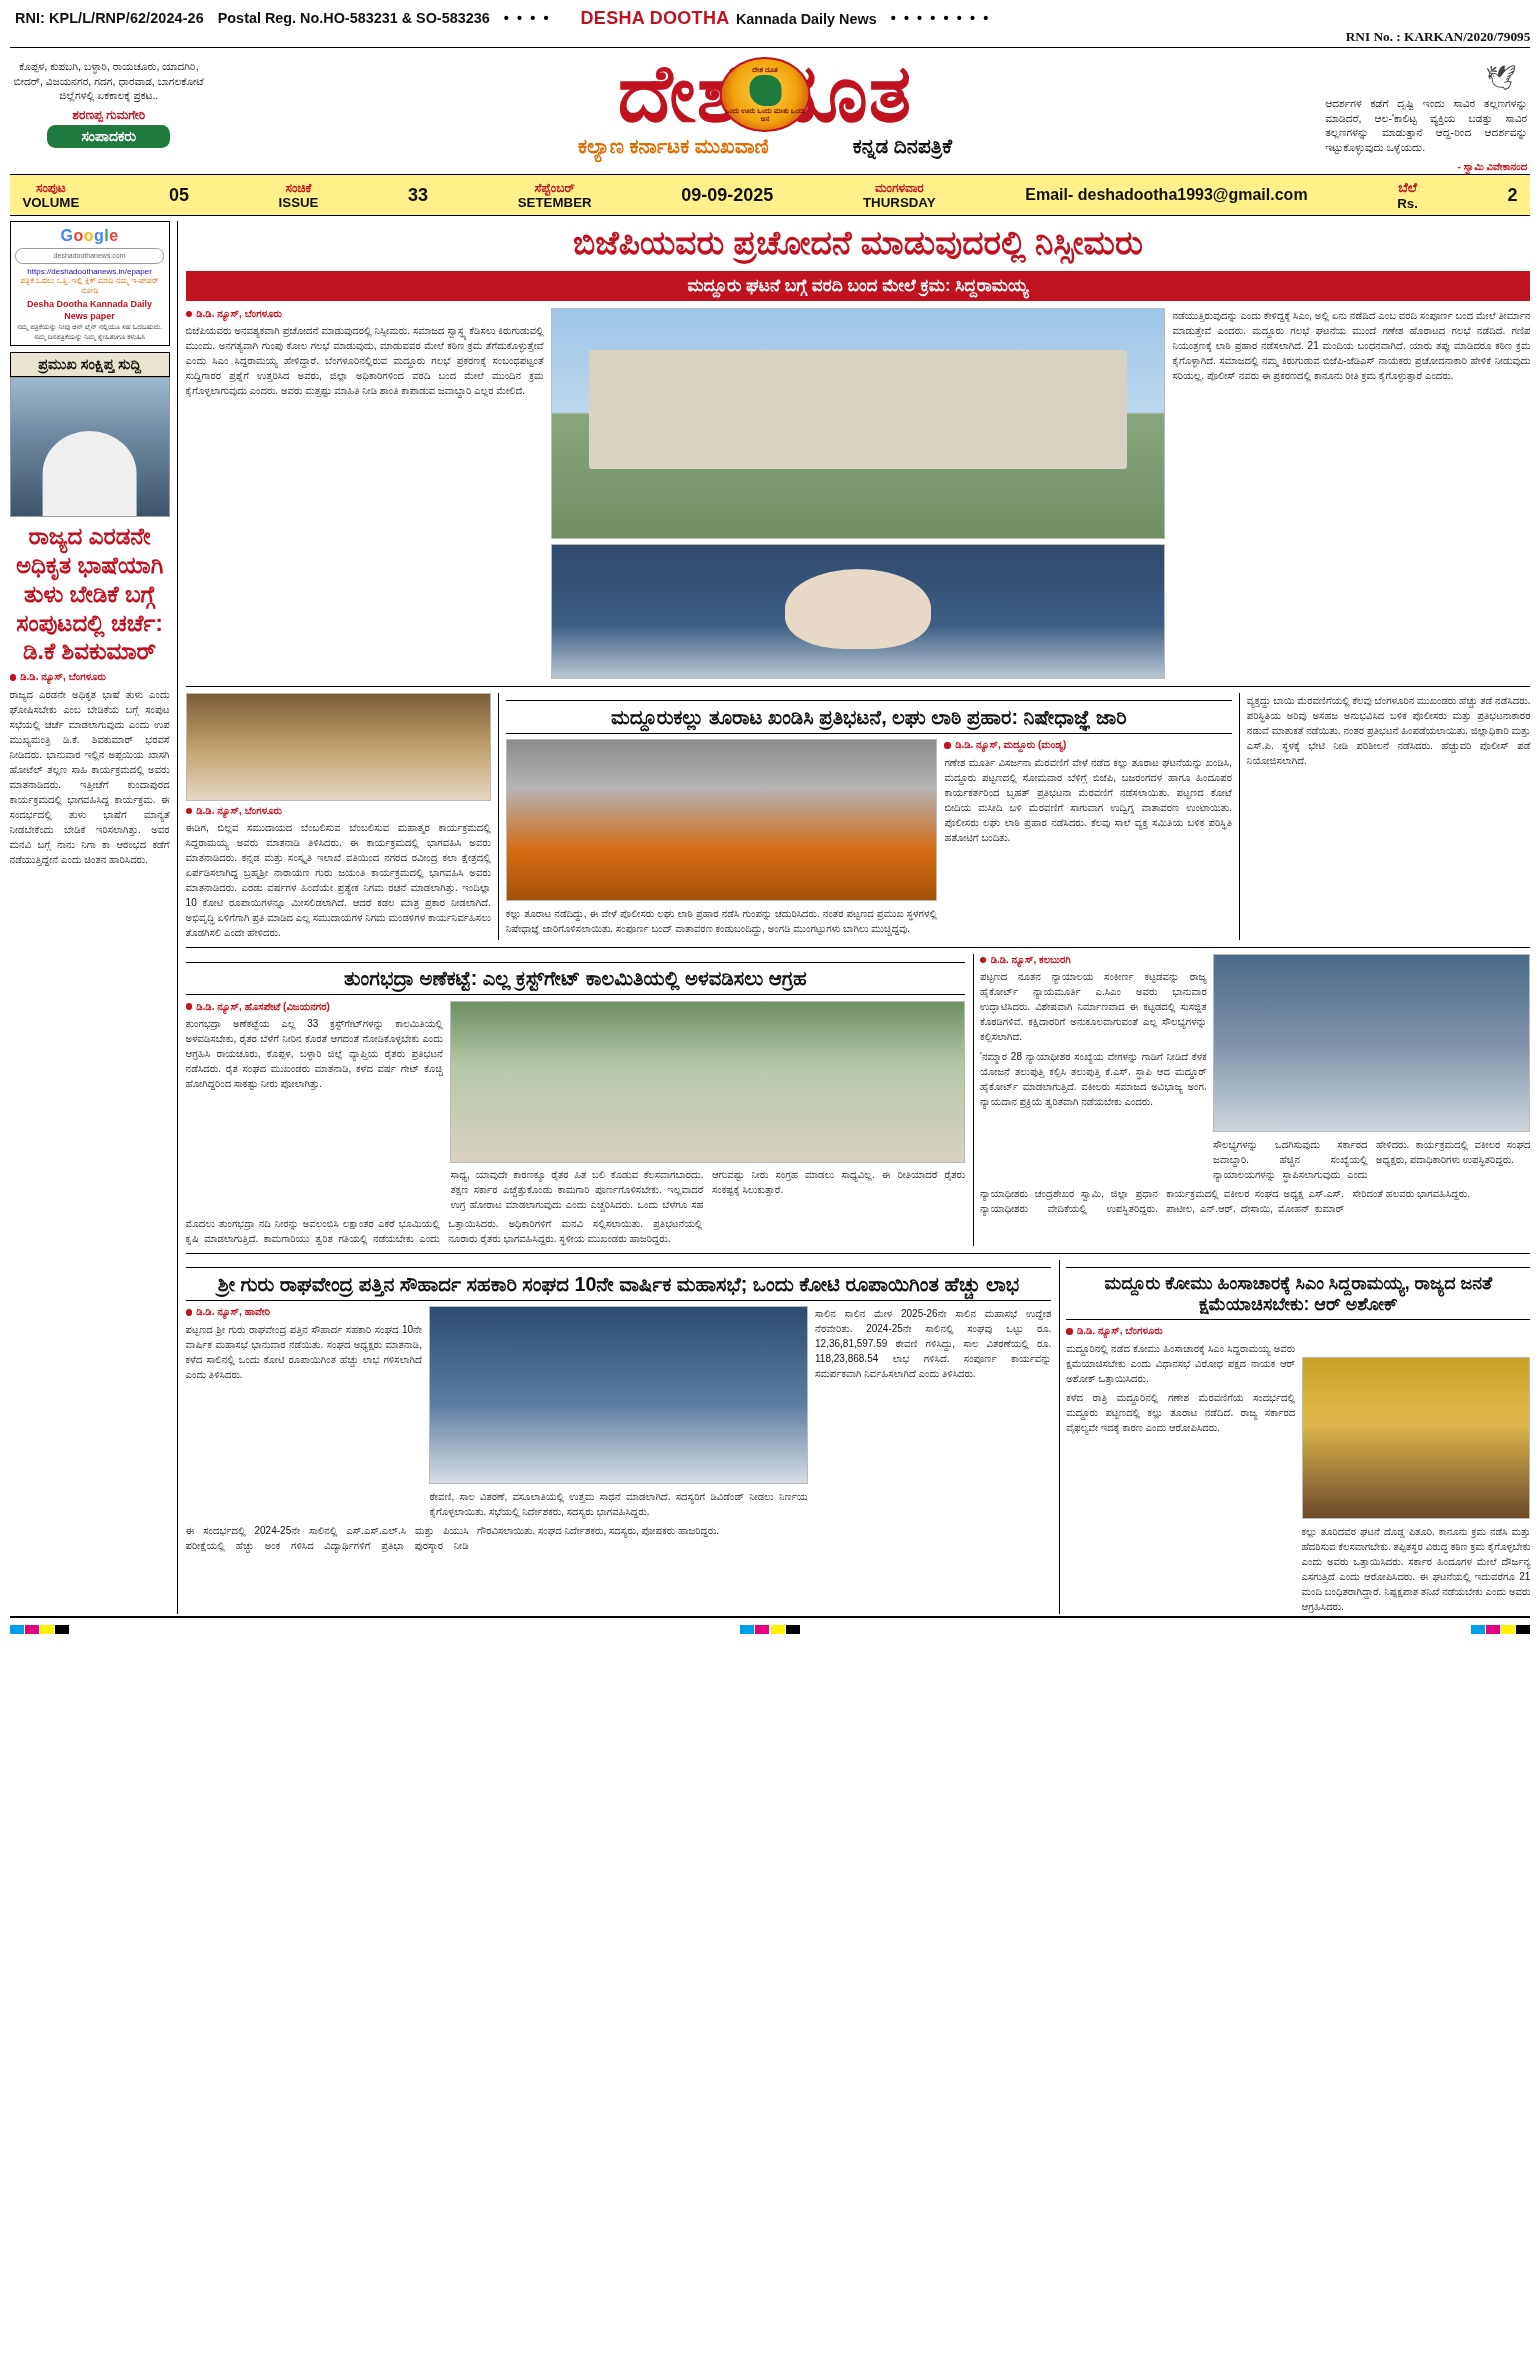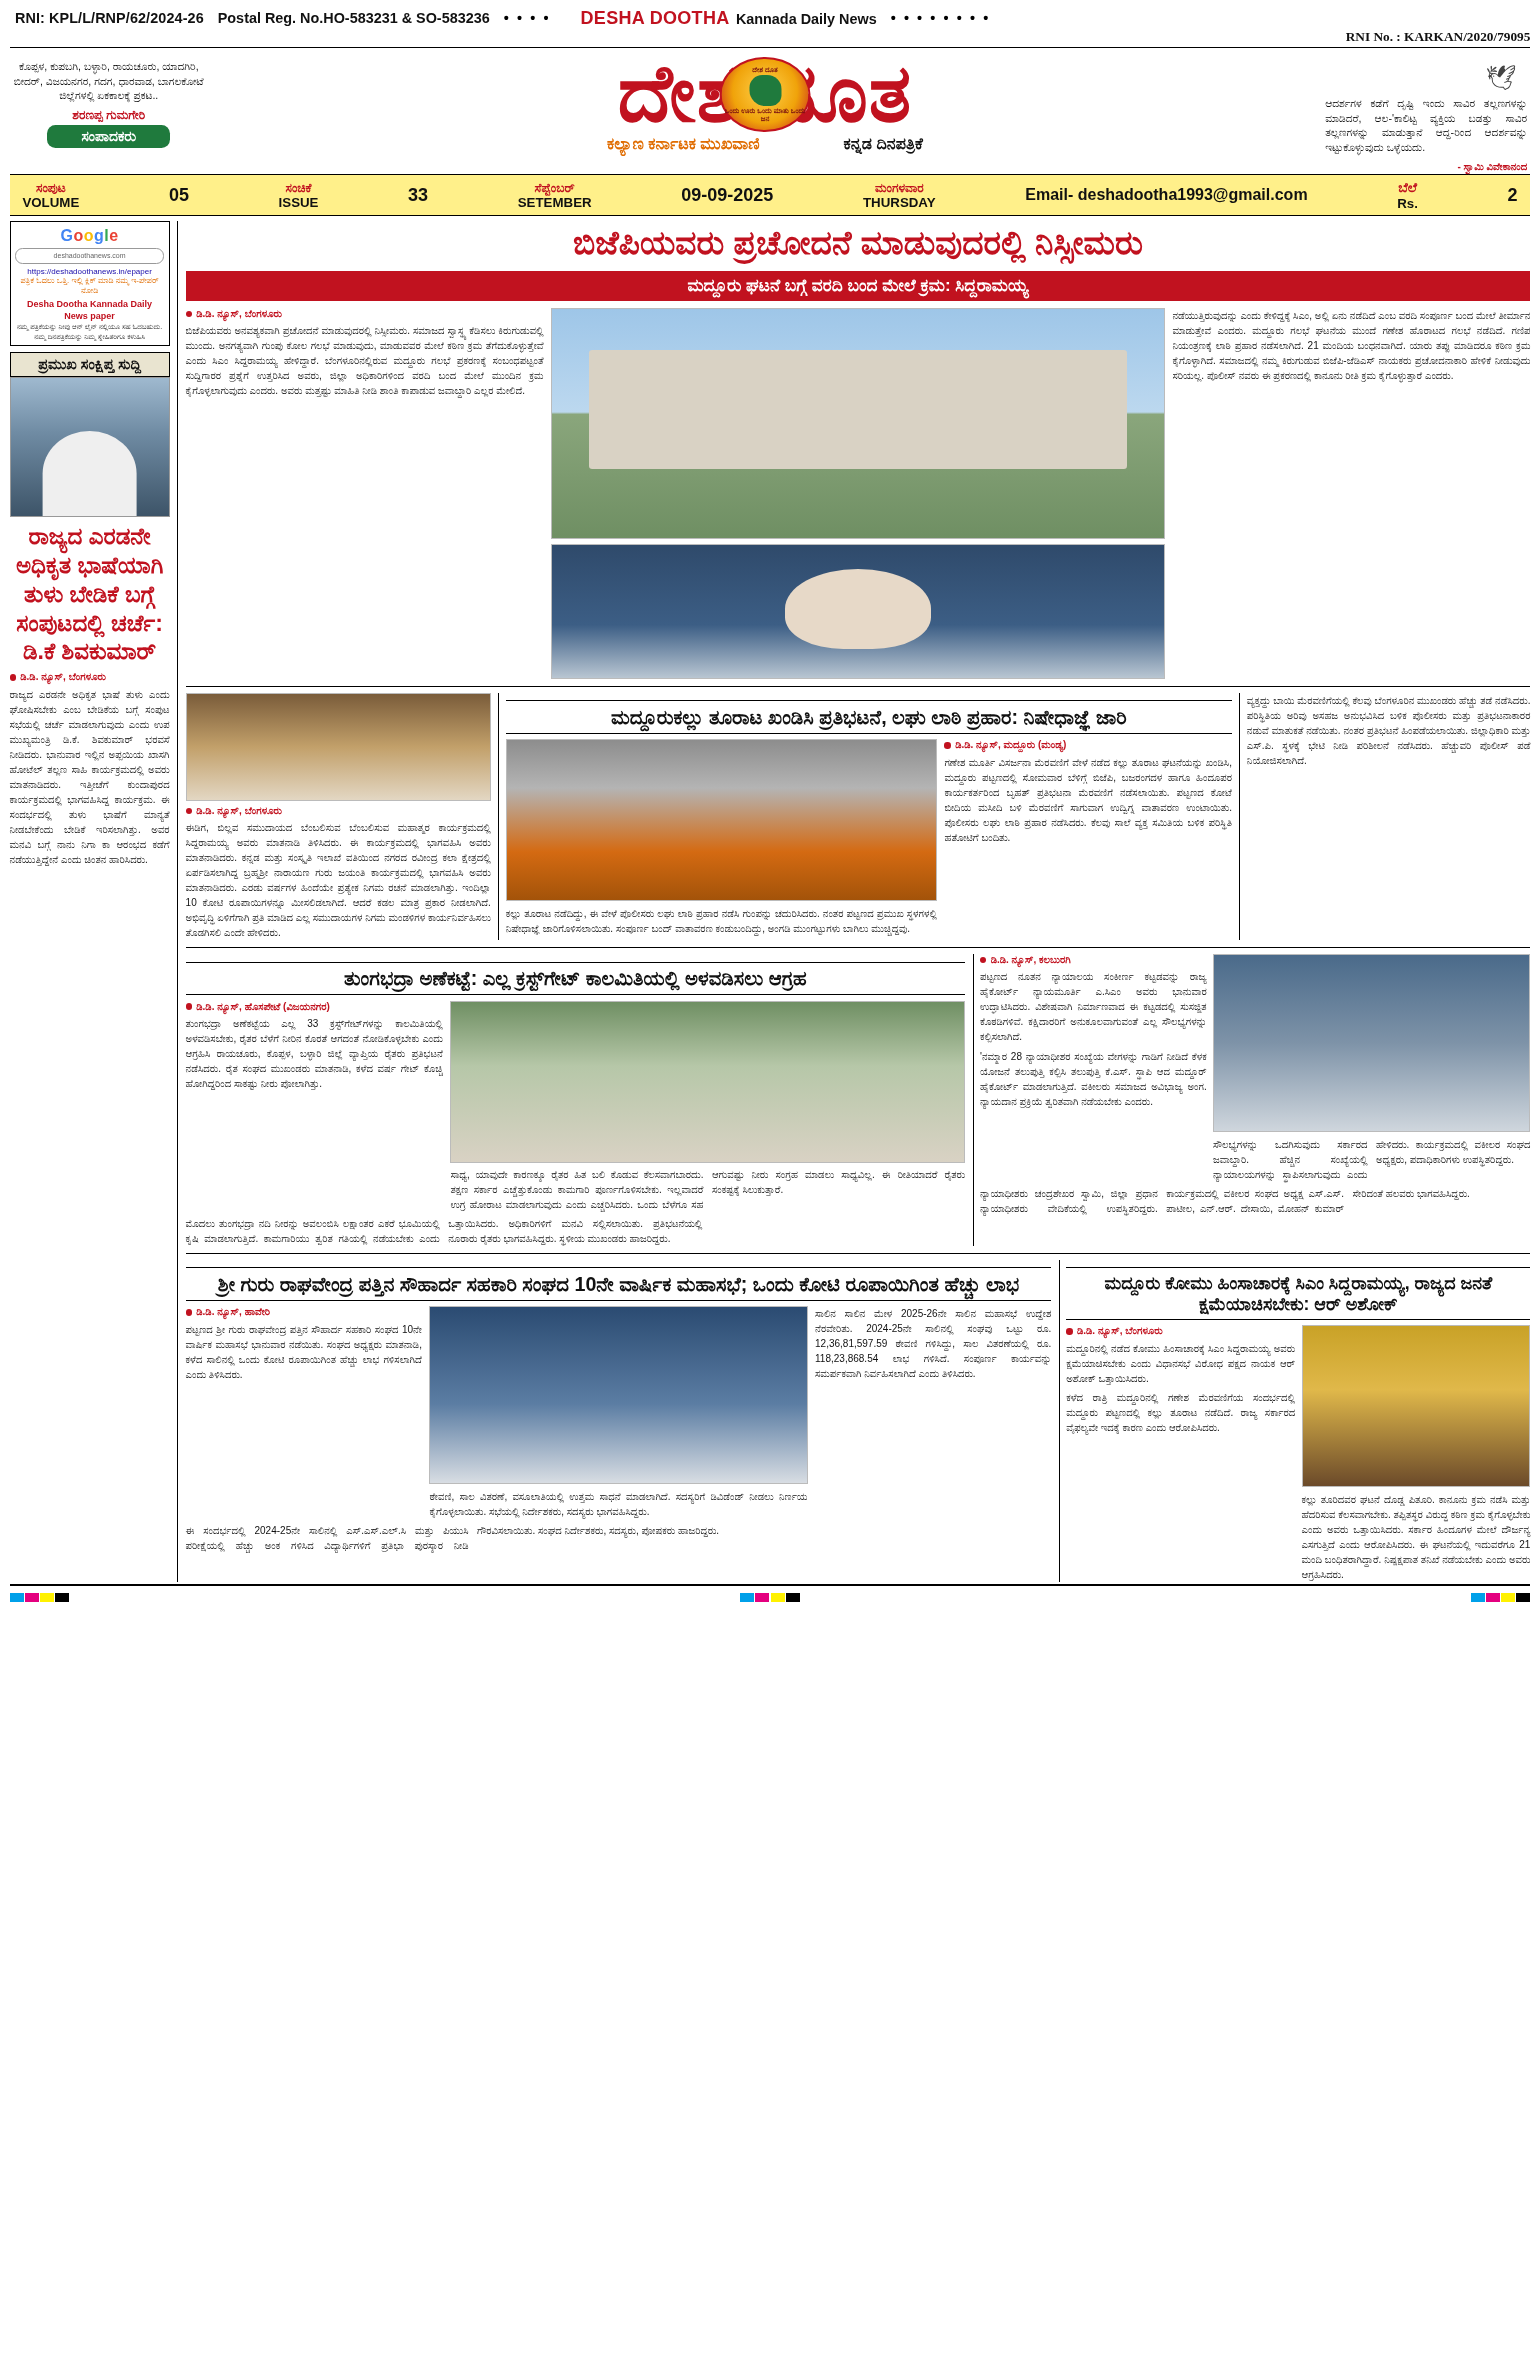--- a/index.html
+++ b/index.html
@@ -23,21 +23,21 @@
   .masthead{display:flex;align-items:stretch;gap:5.3px;padding:4.3px 3.2px 0 3.2px;}
   .mh-left{width:192px;font-size:10.6px;line-height:1.35;color:#111;padding-top:5.3px;}
   .mh-left .lead{text-align:center;}
   .badge-red{display:block;margin:5.3px auto 1.1px auto;text-align:center;color:#c1121f;font-weight:bold;font-size:12.2px;}
   .badge-green{display:block;width:117px;margin:0 auto;background:#1f7a3d;color:#fff;border-radius:8.5px;text-align:center;font-weight:bold;font-size:14px;padding:2.1px 3.2px;}
   .mh-center{flex:1;text-align:center;position:relative;}
   .logo-title{font-size:80px;font-weight:bold;color:#c1121f;line-height:1.0;letter-spacing:1.1px;display:flex;align-items:center;justify-content:center;gap:9.6px;}
   .emblem{width:91px;height:75px;border-radius:50%;background:radial-gradient(circle at 50% 45%, #ffd24d 0%, #f0a30a 55%, #c1121f 100%);display:inline-flex;flex-direction:column;align-items:center;justify-content:center;color:#0b3d91;font-size:8px;font-weight:bold;border:2.1px solid #c1121f;box-sizing:border-box;}
   .emblem .map{width:32px;height:31px;background:#1f7a3d;border-radius:40% 45% 35% 50%;margin:1.1px 0;}
   .emblem .em-t{font-size:7px;color:#7a1010;}
-  .mh-sub{display:flex;justify-content:center;gap:84px;font-size:16px;font-weight:bold;margin-top:1.1px;}
+  .mh-sub{display:flex;justify-content:center;gap:84px;font-size:20px;font-weight:bold;margin-top:1.1px;}
   .mh-sub .orange{color:#e06c00;}
   .mh-right{width:202px;font-size:10.6px;line-height:1.4;text-align:justify;padding-top:7.5px;}
   .mh-right .sig{margin-top:5.3px;text-align:right;color:#c1121f;font-weight:bold;font-size:10px;}
   .dove{font-size:24.5px;color:#444;text-align:right;padding-right:10.6px;}
 
   
   .band{background:#fff08a;border-top:1.6px solid #000;border-bottom:1.6px solid #000;display:flex;align-items:center;justify-content:space-between;padding:4.3px 12.8px;font-size:13.3px;font-weight:bold;}
   .band .cell{display:flex;flex-direction:column;align-items:center;line-height:1.15;}
   .band .cell .k{color:#c1121f;font-size:12.2px;}
   .band .big{font-size:18px;font-weight:bold;}
@@ -328,21 +328,21 @@
             <div class="sec-head small">ಮದ್ದೂರು ಕೋಮು ಹಿಂಸಾಚಾರಕ್ಕೆ ಸಿಎಂ ಸಿದ್ದರಾಮಯ್ಯ, ರಾಜ್ಯದ ಜನತೆ ಕ್ಷಮೆಯಾಚಿಸಬೇಕು: ಆರ್ ಅಶೋಕ್</div>
             <div style="display:flex;gap:6.4px;">
               <div style="flex:1;">
                 <div class="byline">
                   <span class="dot"></span>
                   <span>ಡಿ.ಡಿ. ನ್ಯೂಸ್, ಬೆಂಗಳೂರು</span>
                 </div>
                 <div class="kn-body">ಮದ್ದೂರಿನಲ್ಲಿ ನಡೆದ ಕೋಮು ಹಿಂಸಾಚಾರಕ್ಕೆ ಸಿಎಂ ಸಿದ್ದರಾಮಯ್ಯ ಅವರು ಕ್ಷಮೆಯಾಚಿಸಬೇಕು ಎಂದು ವಿಧಾನಸಭೆ ವಿರೋಧ ಪಕ್ಷದ ನಾಯಕ ಆರ್ ಅಶೋಕ್ ಒತ್ತಾಯಿಸಿದರು.</div>
                 <div class="kn-body" style="margin-top:4.3px;">ಕಳೆದ ರಾತ್ರಿ ಮದ್ದೂರಿನಲ್ಲಿ ಗಣೇಶ ಮೆರವಣಿಗೆಯ ಸಂದರ್ಭದಲ್ಲಿ ಮದ್ದೂರು ಪಟ್ಟಣದಲ್ಲಿ ಕಲ್ಲು ತೂರಾಟ ನಡೆದಿದೆ. ರಾಜ್ಯ ಸರ್ಕಾರದ ವೈಫಲ್ಯವೇ ಇದಕ್ಕೆ ಕಾರಣ ಎಂದು ಆರೋಪಿಸಿದರು.</div>
               </div>
-              <div style="flex:1;">
+              <div style="flex:1;margin-top:32px;">
                 <div class="photo pic-portrait"></div>
                 <div class="kn-body" style="margin-top:4.3px;">ಕಲ್ಲು ತೂರಿದವರ ಘಟನೆ ದೊಡ್ಡ ಪಿತೂರಿ. ಕಾನೂನು ಕ್ರಮ ನಡೆಸಿ ಮತ್ತು ಹೆದರಿಸುವ ಕೆಲಸವಾಗಬೇಕು. ತಪ್ಪಿತಸ್ಥರ ವಿರುದ್ಧ ಕಠಿಣ ಕ್ರಮ ಕೈಗೊಳ್ಳಬೇಕು ಎಂದು ಅವರು ಒತ್ತಾಯಿಸಿದರು. ಸರ್ಕಾರ ಹಿಂದೂಗಳ ಮೇಲೆ ದೌರ್ಜನ್ಯ ಎಸಗುತ್ತಿದೆ ಎಂದು ಆರೋಪಿಸಿದರು. ಈ ಘಟನೆಯಲ್ಲಿ ಇದುವರೆಗೂ 21 ಮಂದಿ ಬಂಧಿತರಾಗಿದ್ದಾರೆ. ನಿಷ್ಪಕ್ಷಪಾತ ತನಿಖೆ ನಡೆಯಬೇಕು ಎಂದು ಅವರು ಆಗ್ರಹಿಸಿದರು.</div>
               </div>
             </div>
           </div>
         </div>
       </div>
 
     </div>
   </div>

